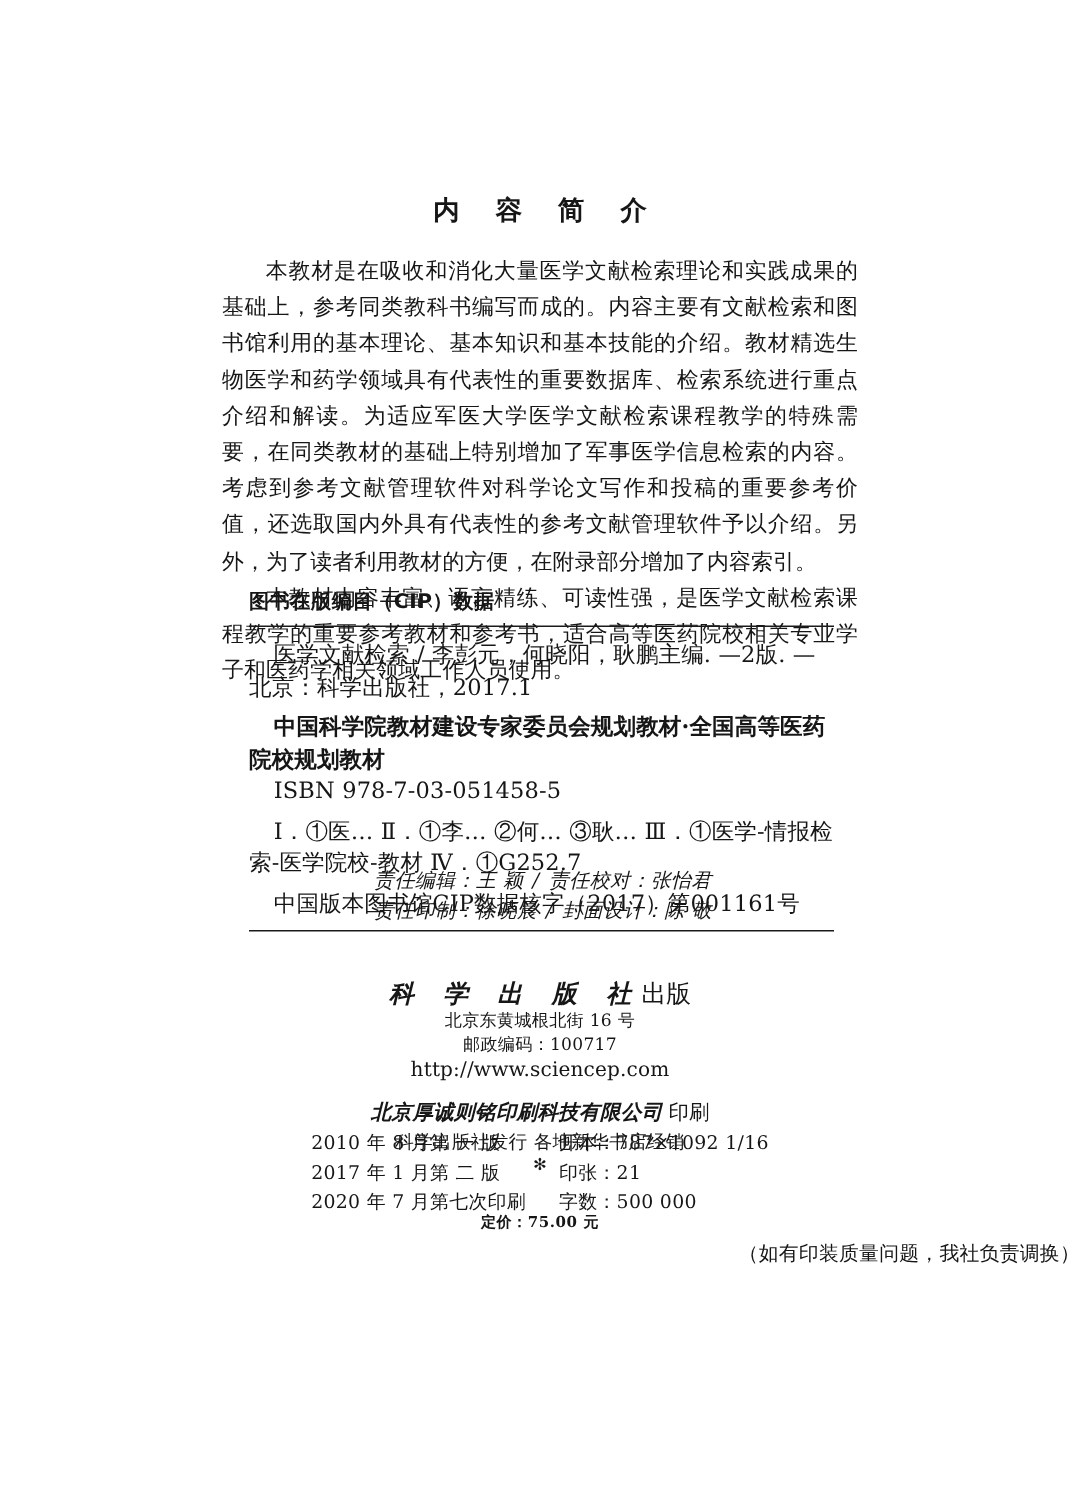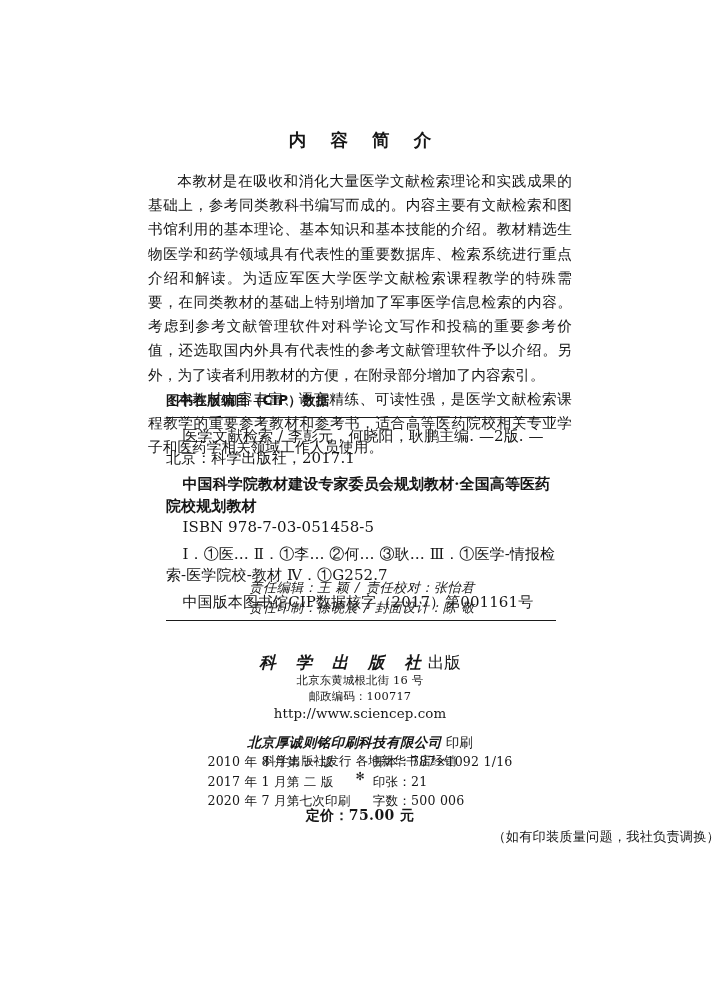--- a/index.html
+++ b/index.html
@@ -193,21 +193,21 @@
 
   
   .price-block {
     position: absolute;
     left: 0;
     top: 805px;
     width: 720px;
     text-align: center;
   }
   .price {
-    font-size: 14px;
+    font-size: 10px;
     font-weight: bold;
     line-height: 21px;
     letter-spacing: 0.4px;
   }
   .price-note {
     font-size: 13.2px;
     line-height: 21px;
     letter-spacing: 0.2px;
     text-align: right;
   }
@@ -261,21 +261,21 @@
     <div class="asterisk">✻</div>
   </div>
 
   <div class="print-details">
     <div class="print-grid">
       <span>2010 年 8 月第  一  版</span>
       <span>开本：787×1092  1/16</span>
       <span>2017 年 1 月第  二  版</span>
       <span>印张：21</span>
       <span>2020 年 7 月第七次印刷</span>
-      <span>字数：500 006</span>
+      <span>字数：500 000</span>
     </div>
   </div>
 
   <div class="price-block">
     <div class="price">定价：75.00 元</div>
     <div class="price-note">（如有印装质量问题，我社负责调换）</div>
   </div>
 
 </div>
 

